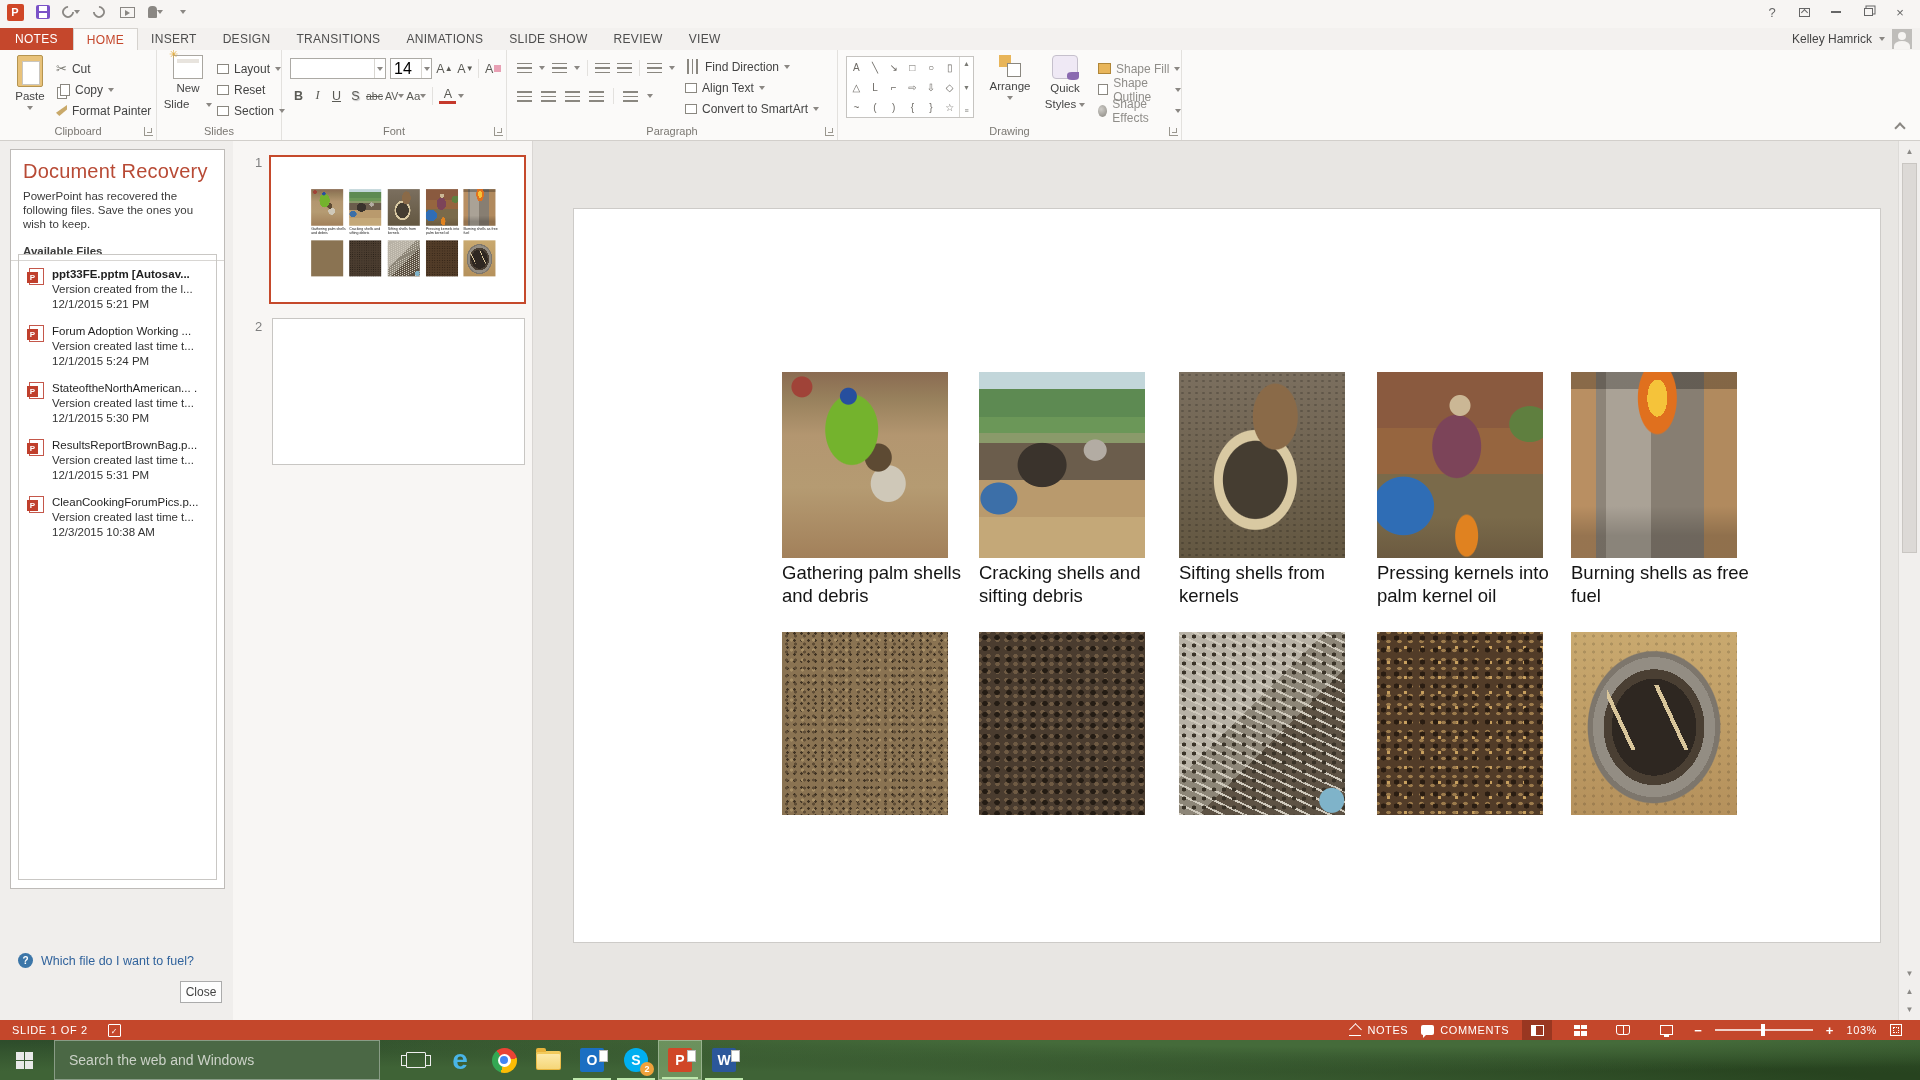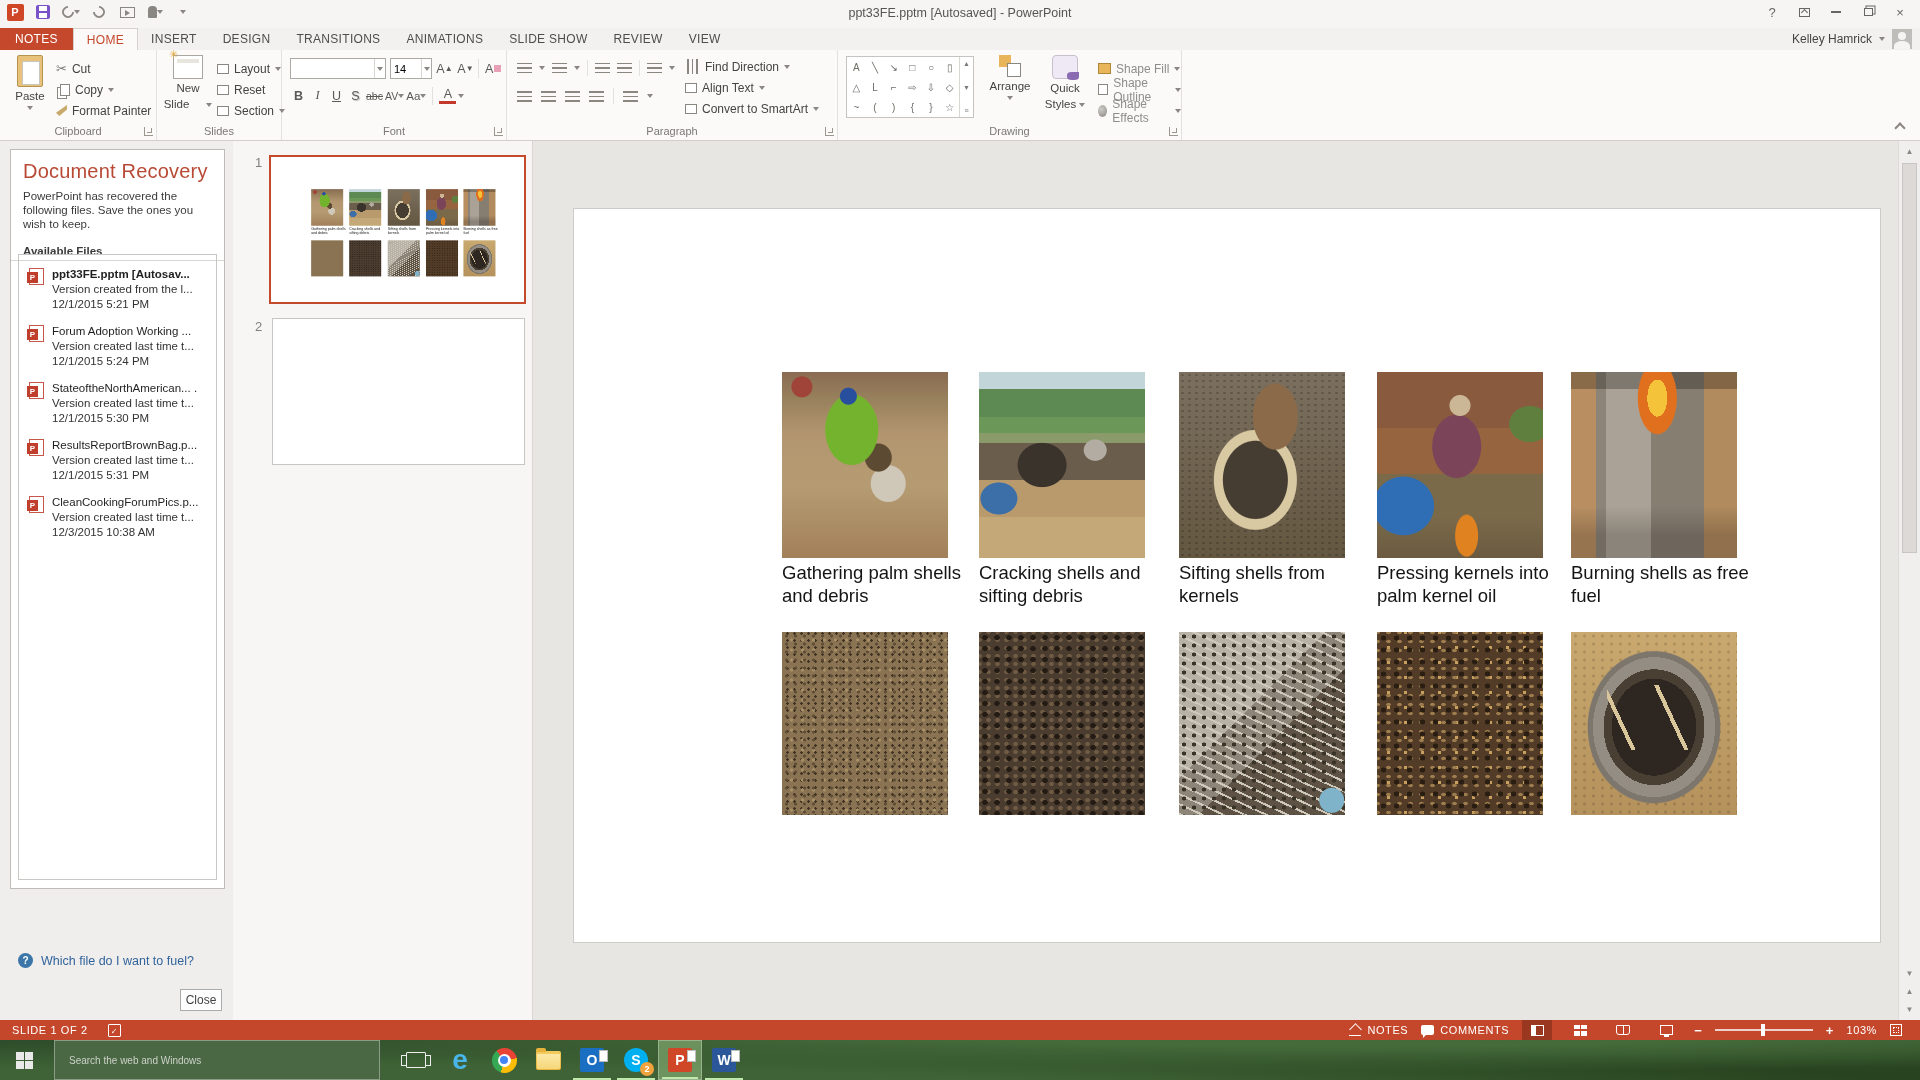--- a/index.html
+++ b/index.html
@@ -49,21 +49,21 @@
   .clipboard-icon { width:26px; height:32px; background:#e8c27a; border:1px solid #b59450; border-radius:2px; position:relative; }
   .clipboard-icon:before { content:""; position:absolute; left:4px; top:5px; width:16px; height:22px; background:#fff; border:1px solid #c9c6c0; }
   .ic-cut { font-size:13px; color:#7a7a74; }
   .ic-copy { width:10px; height:12px; border:1px solid #8a8780; background:#fff; box-shadow:-3px 3px 0 -1px #fff, -3px 3px 0 0 #8a8780; margin-left:4px; }
   .ic-brush { width:11px; height:11px; background:#c9a96a; clip-path:polygon(0 70%,100% 0,100% 40%,30% 100%); }
   .ic-slide { width:30px; height:24px; background:#fff; border:1px solid #a9a6a0; position:relative; }
   .ic-slide:before { content:""; position:absolute; left:3px; top:3px; right:3px; height:4px; background:#e8e4de; }
   .ic-slide:after { content:"✳"; position:absolute; left:-5px; top:-8px; color:#e0a93a; font-size:11px; }
   .ic-sq { width:12px; height:10px; border:1px solid #8a8780; background:#fff; position:relative; }
   .combo { height:21px; border:1px solid #acaaa5; background:#fff; display:flex; align-items:center; }
-  .combo input { border:none; outline:none; width:100%; height:100%; font-size:11px; padding:0 3px; font-family:"Liberation Sans",sans-serif; background:transparent; }
+  .combo input { border:none; outline:none; width:100%; height:100%; font-size:16px; padding:0 3px; font-family:"Liberation Sans",sans-serif; background:transparent; }
   .combo .dd { width:13px; height:100%; display:flex; align-items:center; justify-content:center; border-left:1px solid #d8d6d1; }
   .fbtn { min-width:17px; height:19px; display:flex; align-items:center; justify-content:center; font-size:12.5px; color:#5a5a55; }
   .ic-lines { width:15px; height:11px; background:repeating-linear-gradient(to bottom,#8a8780 0 1.5px,transparent 1.5px 4.5px); }
   .ic-lines.bullets { background:repeating-linear-gradient(to bottom,#8a8780 0 1.5px,transparent 1.5px 4.5px); position:relative; }
   .shapesbox { position:absolute; left:8px; top:6px; width:128px; height:62px; background:#fff; border:1px solid #c6c4c1; display:flex; }
   .shapegrid { flex:1; display:grid; grid-template-columns:repeat(6,1fr); align-items:center; justify-items:center; color:#6e6b66; font-size:10px; }
   .shapescroll { width:14px; border-left:1px solid #d8d6d1; display:flex; flex-direction:column; align-items:center; justify-content:space-between; padding:3px 0; font-size:7px; color:#7a7a74; }
   .ic-arrange { width:22px; height:22px; position:relative; }
   .ic-arrange:before { content:""; position:absolute; left:0; top:0; width:12px; height:12px; background:#e8b55a; }
   .ic-arrange:after { content:""; position:absolute; left:8px; top:8px; width:12px; height:12px; background:#fff; border:1px solid #8a8780; }
@@ -88,21 +88,21 @@
   #recovery .avail { font-size:11.5px; font-weight:bold; color:#3b3b3b; padding:14px 12px 3px; border-bottom:1px solid #d8d6d3; margin-bottom:6px; }
   .filelist { position:absolute; left:7px; right:7px; top:104px; bottom:8px; border:1px solid #c9c7c4; overflow:hidden; }
   .fitem { display:flex; gap:8px; padding:12px 4px 0 10px; }
   .fitem .ficon { width:15px; height:17px; background:#fff; border:1px solid #c4574a; position:relative; flex:none; margin-top:1px; }
   .fitem .ficon:before { content:"P"; position:absolute; left:-3px; top:3px; width:11px; height:11px; background:#c03f2c; color:#fff; font-size:8px; font-weight:bold; display:flex; align-items:center; justify-content:center; }
   .fitem .ftext { font-size:11.5px; line-height:15px; color:#333; }
   .fitem .fname { color:#1f1f1f; }
   .fitem.first .fname { font-weight:bold; }
   #rec-footer { position:absolute; left:18px; top:812px; display:flex; align-items:center; gap:8px; font-size:12.5px; color:#31639c; }
   .helpdot { width:15px; height:15px; border-radius:50%; background:#3c76a8; color:#fff; font-size:10px; font-weight:bold; display:flex; align-items:center; justify-content:center; flex:none; }
-  #close-btn { position:absolute; left:180px; top:840px; width:42px; height:22px; background:#fdfdfd; border:1px solid #ababab; font-size:12px; color:#444; font-family:"Liberation Sans",sans-serif;margin-top:8px; }
+  #close-btn { position:absolute; left:180px; top:840px; width:42px; height:22px; background:#fdfdfd; border:1px solid #ababab; font-size:12px; color:#444; font-family:"Liberation Sans",sans-serif; }
 
   
   #thumbs { position:absolute; left:233px; top:141px; width:300px; height:879px; background:#f8f6f4; border-right:1px solid #d9d6d3; }
   .thumb-num { position:absolute; font-size:13px; color:#7f7f7f; }
   #thumb1 { position:absolute; left:36px; top:14px; width:257px; height:149px; background:#fff; border:2px solid #c5492b; overflow:hidden; }
   #thumb2 { position:absolute; left:39px; top:177px; width:253px; height:147px; background:#fff; border:1px solid #c8c6c3; }
   .mini-slide { position:absolute; left:0; top:0; width:1308px; height:735px; background:#fff; transform:scale(0.193,0.197); transform-origin:0 0; }
 
   
   #editor { position:absolute; left:533px; top:141px; width:1365px; height:879px; background:#e8e6e3; }
@@ -201,21 +201,21 @@
   
   #taskbar { position:absolute; left:0; top:1040px; width:1920px; height:40px;
     background:radial-gradient(ellipse at 20% 120%, #3f6336 0 30%, transparent 70%),
                radial-gradient(ellipse at 70% -30%, #456b3a 0 25%, transparent 60%),
                radial-gradient(ellipse at 90% 140%, #27431f 0 30%, transparent 65%),
                linear-gradient(90deg,#2e4d2b,#33522c 40%,#2b4827 70%,#315029); }
   #start { position:absolute; left:0; top:0; width:48px; height:40px; display:flex; align-items:center; justify-content:center; }
   .winlogo { width:17px; height:17px; display:grid; grid-template-columns:8px 8px; grid-template-rows:8px 8px; gap:1px; }
   .winlogo span { background:#e9e9e9; }
   #searchbox { position:absolute; left:54px; top:0; width:326px; height:40px; background:#4b6845; border:1px solid rgba(255,255,255,0.35); }
-  #searchbox input { width:100%; height:100%; background:transparent; border:none; outline:none; color:#d8dcd4; font-size:10px; padding:0 14px; font-family:"Liberation Sans",sans-serif; }
+  #searchbox input { width:100%; height:100%; background:transparent; border:none; outline:none; color:#d8dcd4; font-size:14px; padding:0 14px; font-family:"Liberation Sans",sans-serif; }
   #searchbox input::placeholder { color:#ccd2c8; opacity:1; }
   #task-icons { position:absolute; left:394px; top:0; display:flex; }
   .tcell { width:44px; height:40px; display:flex; align-items:center; justify-content:center; position:relative; }
   .tcell.run:after { content:""; position:absolute; left:3px; right:3px; bottom:0; height:2px; background:#bfe8ad; }
   .tcell.active-app { background:rgba(173,214,150,0.42); border:1px solid rgba(255,255,255,0.3); }
   .ic-taskview { width:20px; height:16px; border:1.5px solid #eee; position:relative; border-radius:1px; }
   .ic-taskview:before { content:""; position:absolute; left:-6px; top:2px; width:4px; height:9px; border:1.5px solid #eee; border-right:none; }
   .ic-taskview:after { content:""; position:absolute; right:-6px; top:2px; width:4px; height:9px; border:1.5px solid #eee; border-left:none; }
   .ic-edge { font-size:28px; font-weight:bold; color:#49b5e8; line-height:26px; }
   .ic-chrome { width:25px; height:25px; border-radius:50%; background:conic-gradient(from -40deg,#ea4335 0 33%,#fbbc05 0 66%,#34a853 0 100%); position:relative; }
@@ -266,21 +266,20 @@
         <span class="mini-monitor"></span>
       </span>
     <span class="qat-ic">
         <span class="touch-hand"></span>
         <span class="caret"></span>
       </span>
     <span class="qat-ic">
         <span class="caret"></span>
       </span>
   </div>
-  <div id="window-title">ppt33FE.pptm [Autosaved] - PowerPoint</div>
   <div id="win-controls">
     <span class="wc">?</span>
     <span class="wc">
         <span class="ribbonopt"></span>
       </span>
     <span class="wc">
         <span class="minbar"></span>
       </span>
     <span class="wc">
         <span class="restorebox"></span>

